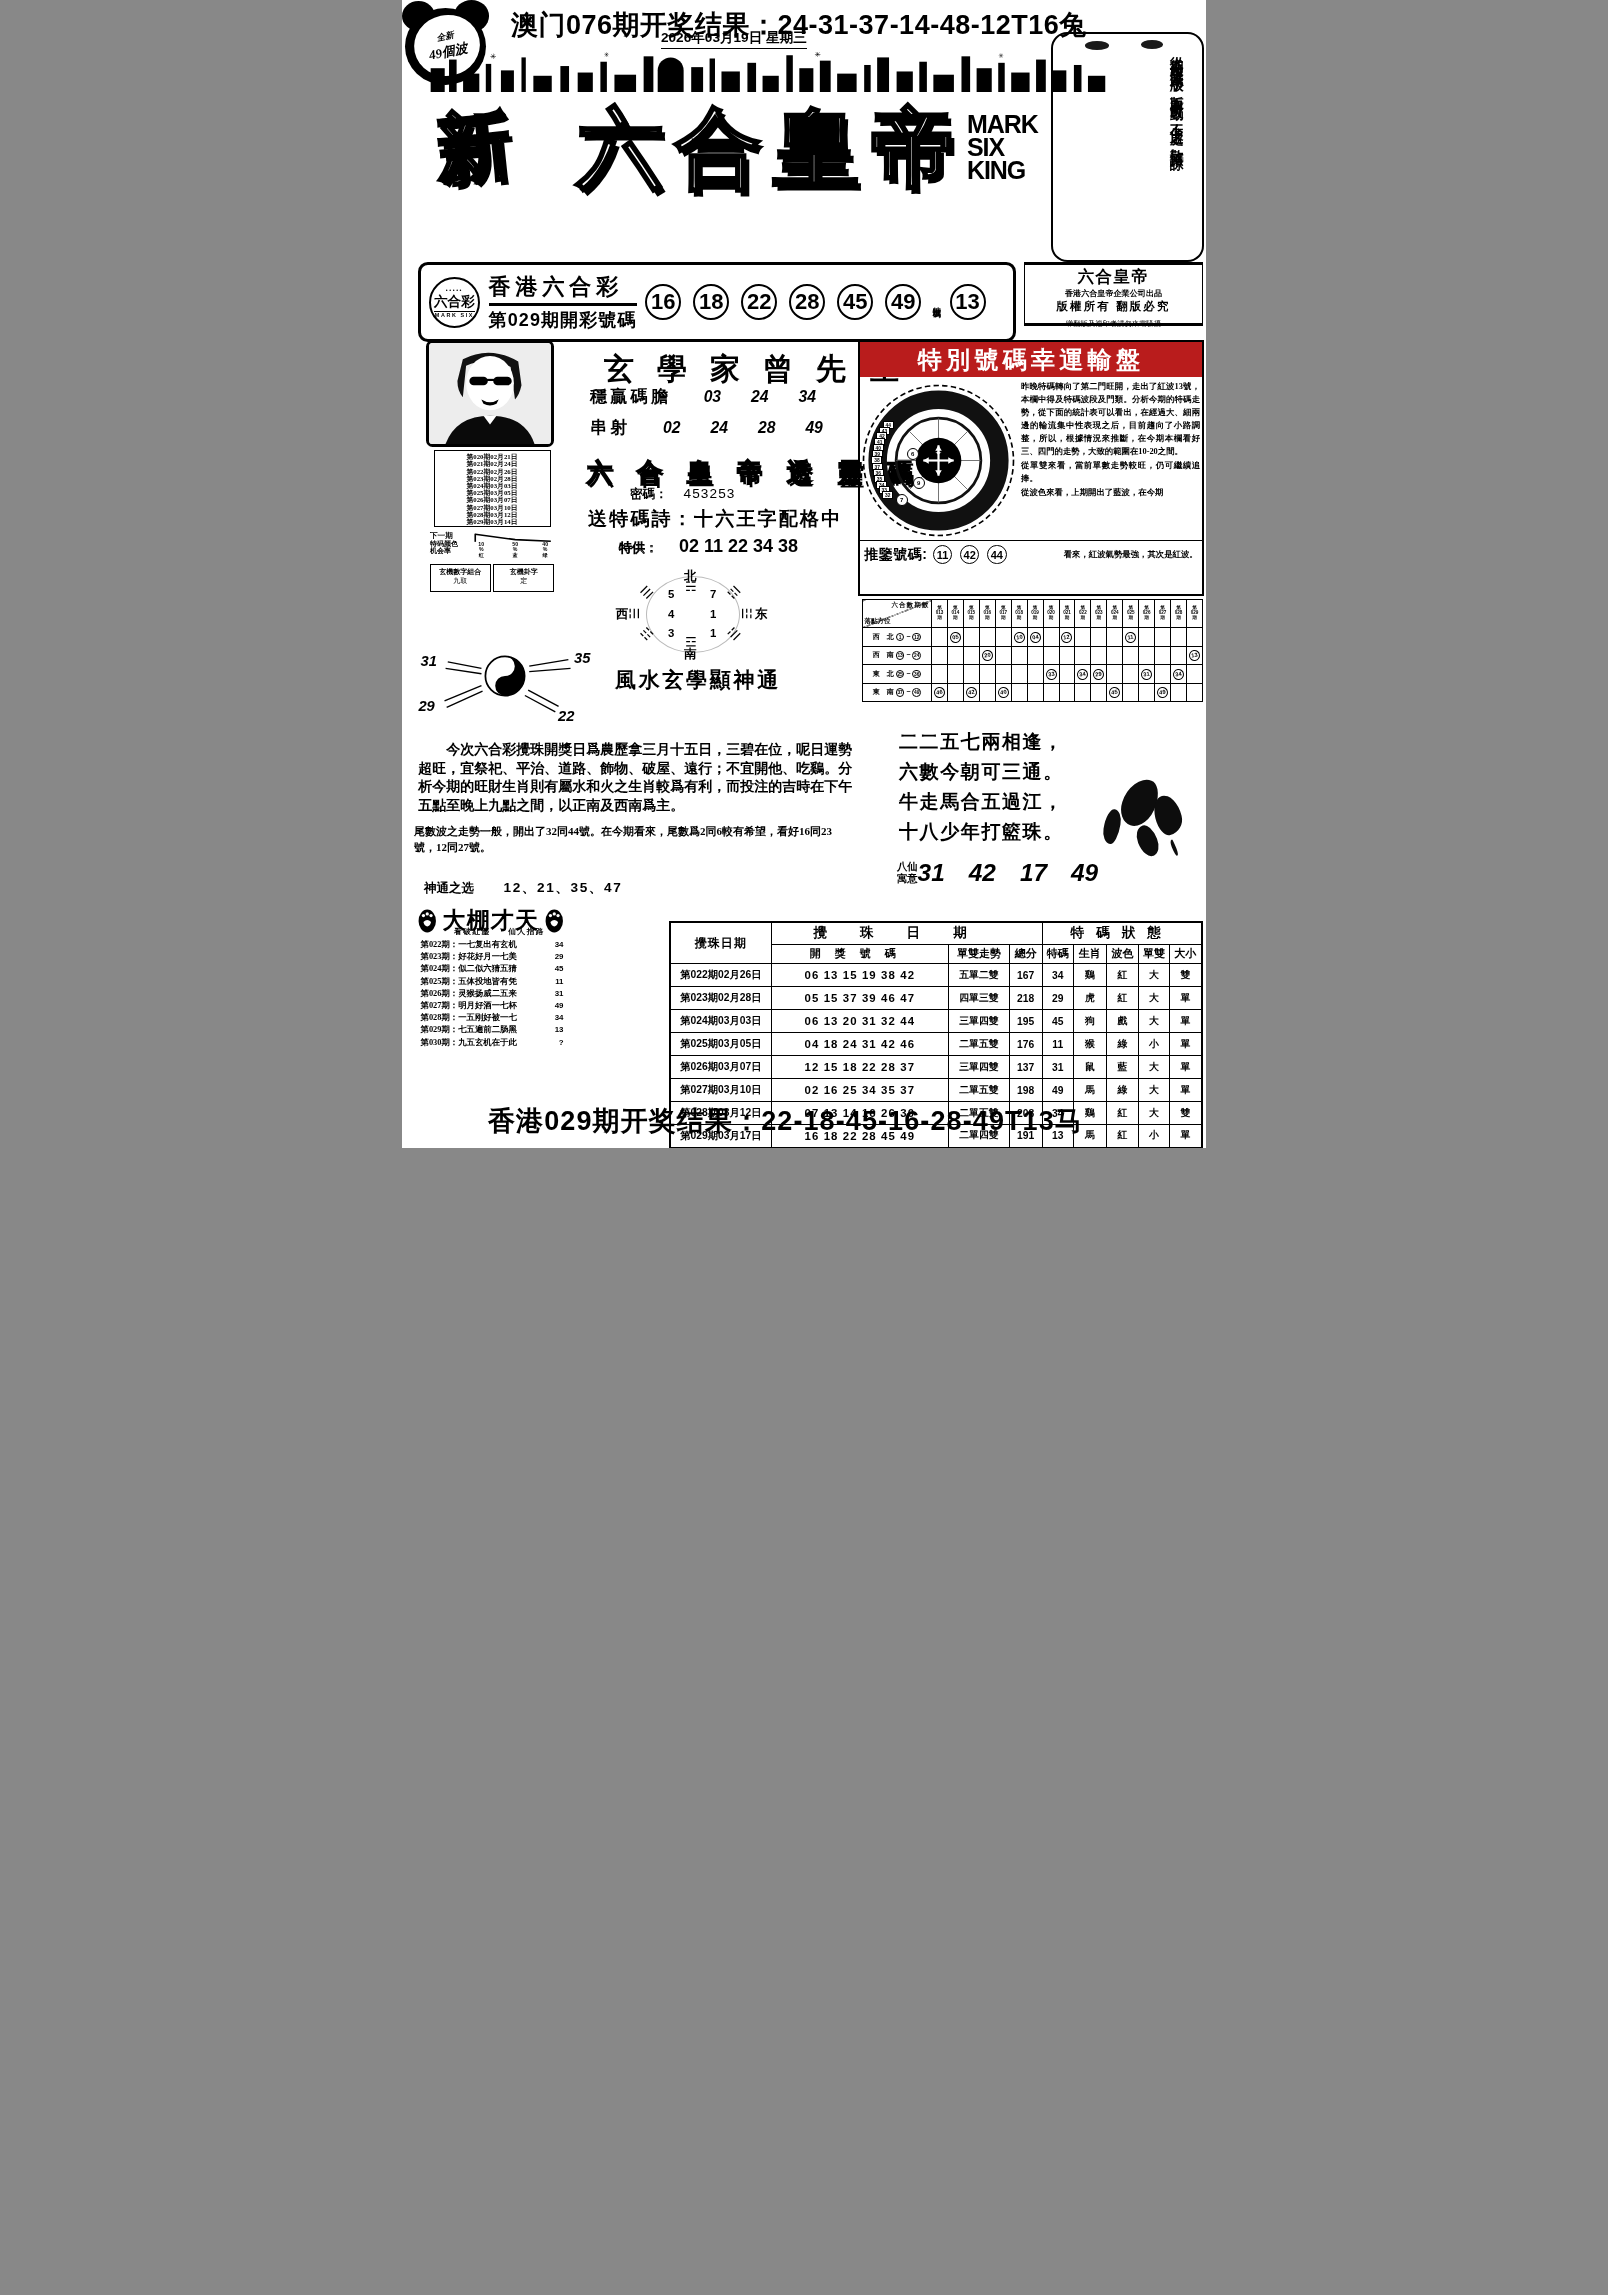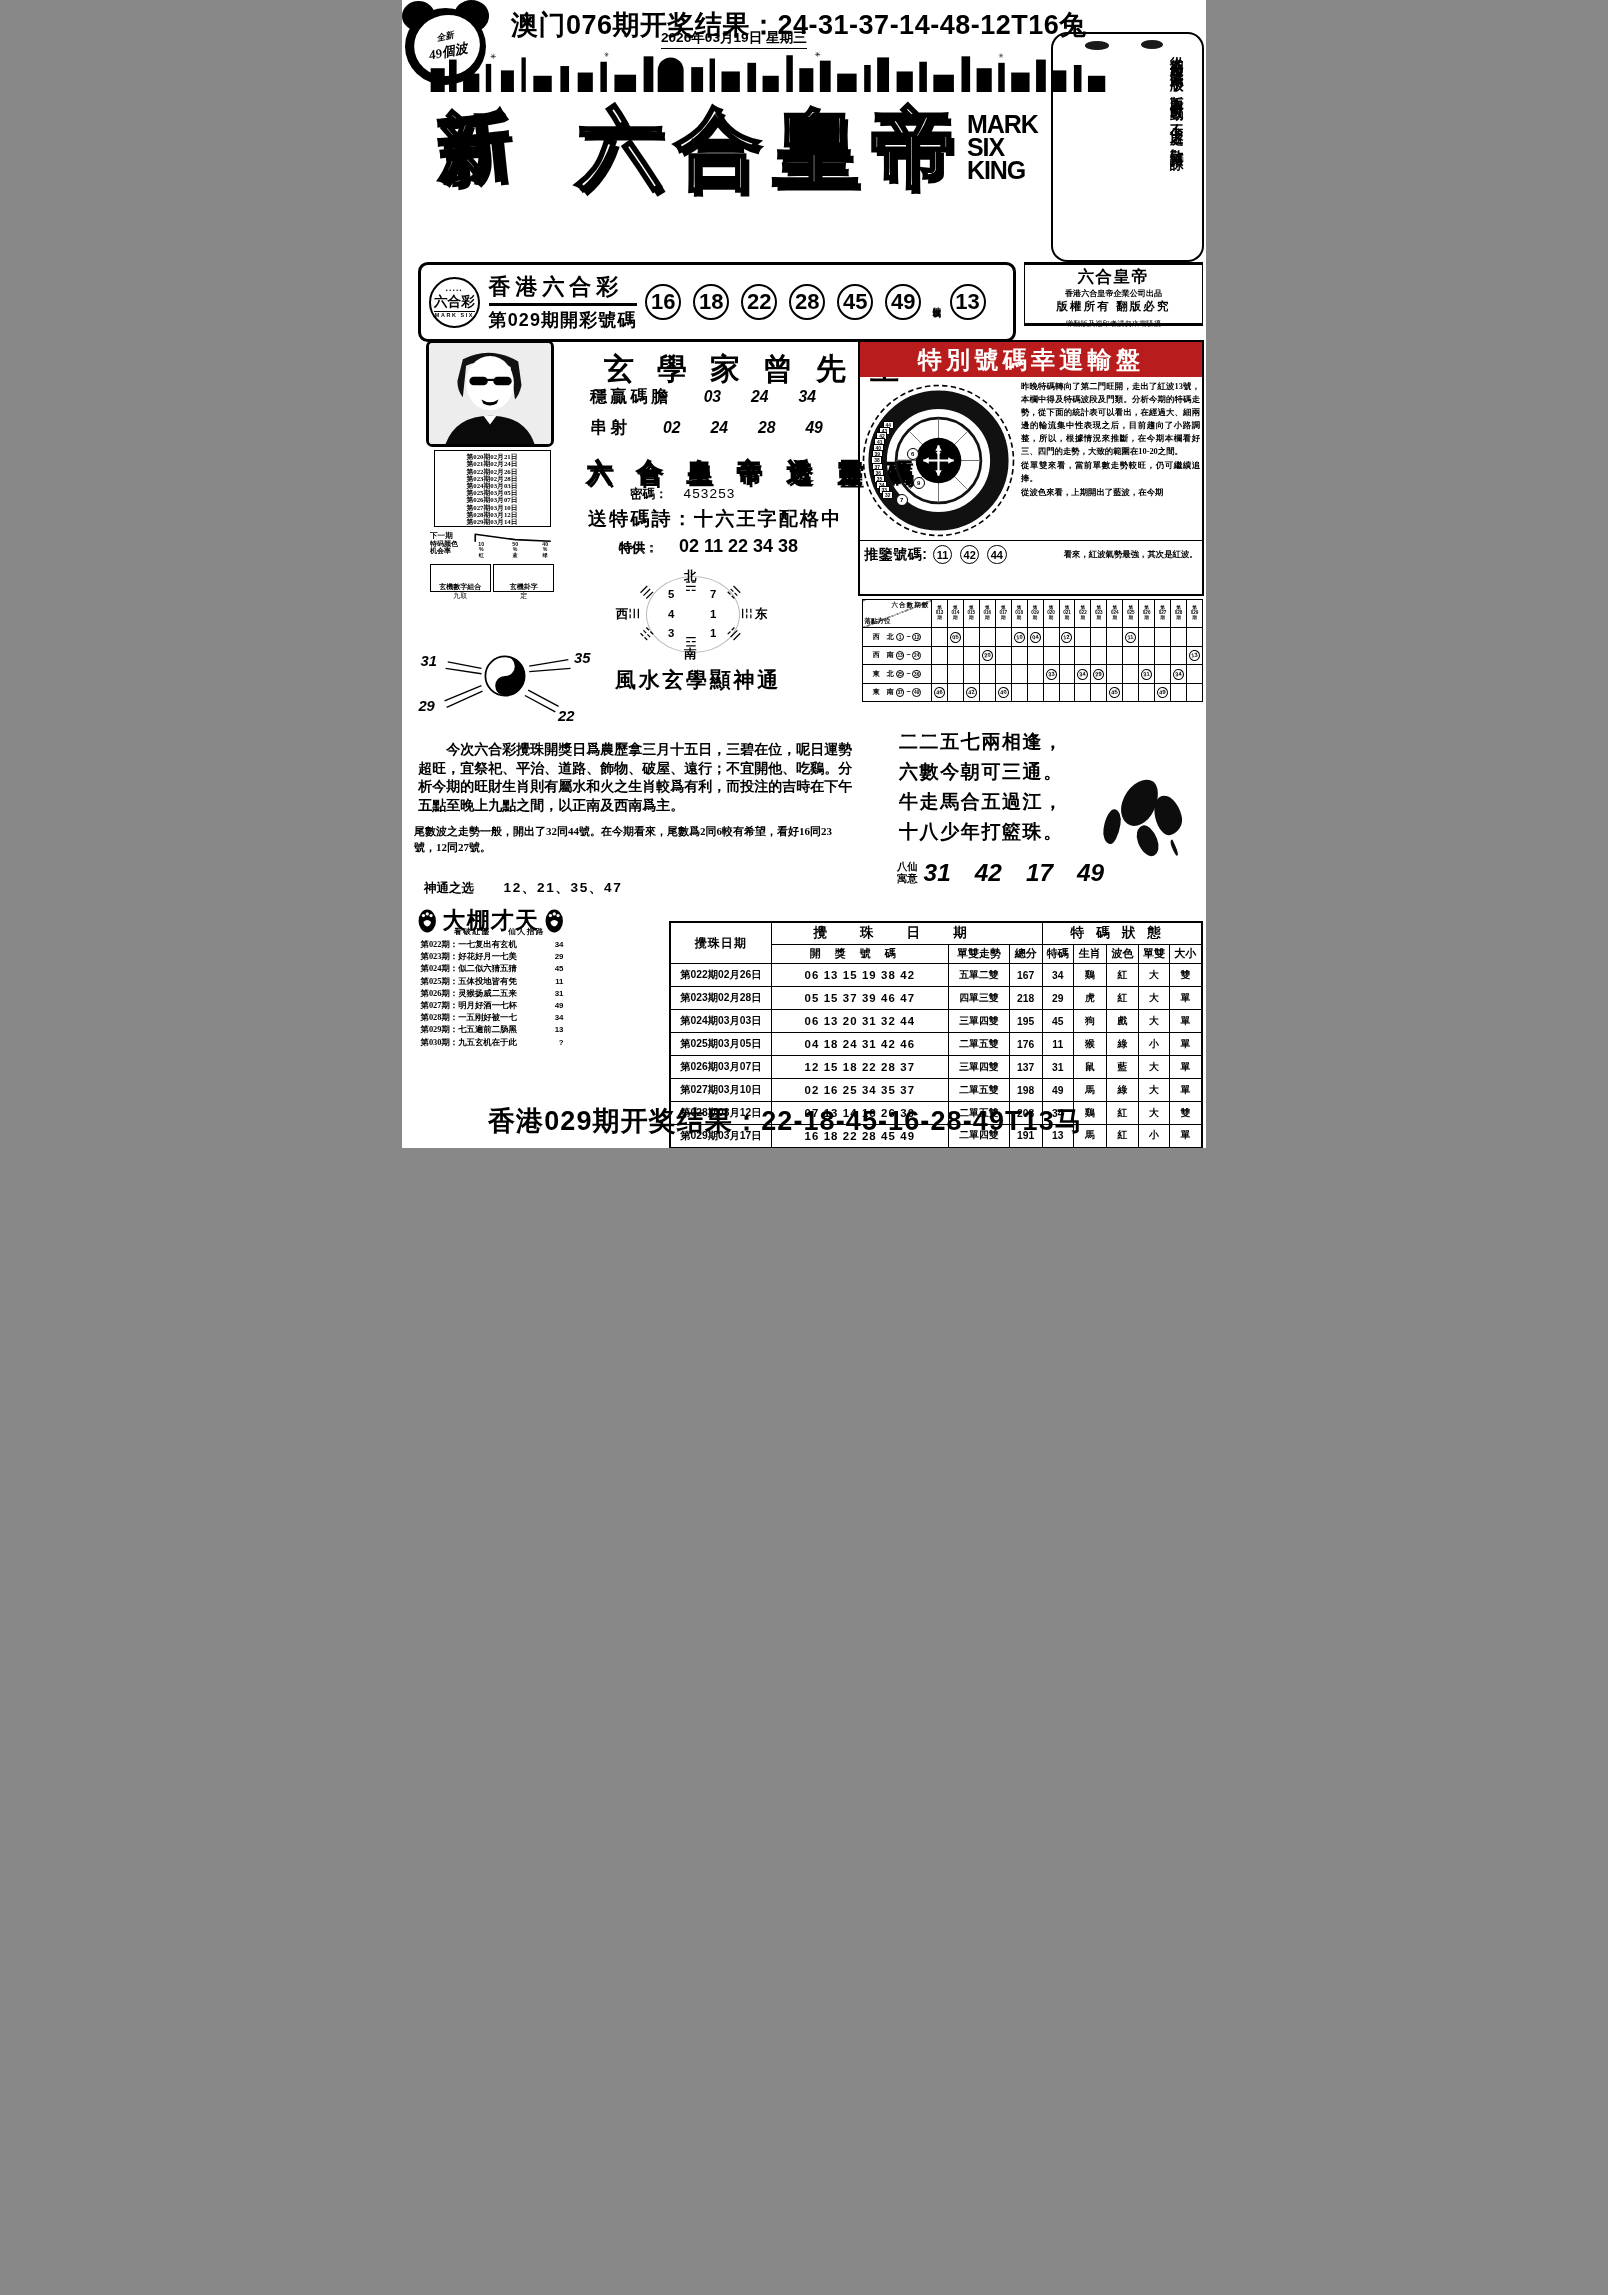--- a/index.html
+++ b/index.html
@@ -66,21 +66,21 @@
   
   .photo{left:24px;top:340px;width:128px;height:107px;border:3.3px solid #000;border-radius:6.5px;overflow:hidden;background:#f2f2f2}
   .datesbox{left:31.5px;top:450px;width:117px;height:77px;border:1.6px solid #000;padding:2.2px 0;text-align:center}
   .datesbox span{display:block;font-size:6.8px;line-height:7.2px;font-weight:bold;font-family:"Liberation Serif",serif}
   .chance{left:28px;top:532px;width:124px;height:28px;display:flex}
   .chance .lab{width:42px;font-weight:900;line-height:1.05;font-size:7.6px}
   .chance .lab div:nth-child(2),.chance .lab div:nth-child(3){font-size:7px}
   .chart{position:relative;flex:1}
   .ccol{position:absolute;top:9.8px;width:16.3px;text-align:center;font-size:5.2px;line-height:1.05;font-weight:bold}
   .mystery{left:28px;top:564px;width:124px;height:28px;display:flex;gap:2.7px}
-  .mystery .mb{flex:1;border:1.6px solid #000;text-align:center;padding-top:18px}
+  .mystery .mb{flex:1;border:1.6px solid #000;text-align:center;padding-top:3px}
   .mystery .mt{font-size:7px;font-weight:900;line-height:1.1}
   .mystery .mv{font-size:7px;font-family:"Liberation Serif",serif}
 
   
   .xtitle{left:202px;top:349px;font-size:30px;font-weight:900;letter-spacing:23px;white-space:nowrap}
   .mrow{white-space:nowrap}
   .mrow .lab{font-family:"Liberation Serif",serif;font-weight:bold;font-size:17px;letter-spacing:3.3px}
   .mrow .num{font-size:15.7px;font-weight:900;font-style:italic;margin-left:30px}
   .magic{left:185px;top:456px;font-size:25px;letter-spacing:25px;white-space:nowrap}
   .pass{left:228px;top:486px;font-size:12.5px;font-weight:900}
@@ -145,21 +145,21 @@
      font-family:"Liberation Serif",serif;text-align:justify}
   .ap1 .ind{display:inline-block;width:28px}
   .ap2{left:12px;top:823px;width:423px;font-size:11px;line-height:16.3px;font-weight:bold;
      font-family:"Liberation Serif",serif}
   .tips{left:22px;top:879px;font-size:12.5px;font-weight:900}
   .tips .n{font-size:13.6px;letter-spacing:1.6px;margin-left:26px}
 
   
   .poem{left:497px;top:727px;font-size:19px;font-weight:900;line-height:30px;letter-spacing:1.6px;white-space:nowrap}
   .baxian{left:495px;top:859px;display:flex;align-items:center}
-  .baxian .lab{font-size:10.3px;font-weight:bold;font-family:"Liberation Serif",serif;line-height:1.15;margin-right:6px}
+  .baxian .lab{font-size:10.3px;font-weight:bold;font-family:"Liberation Serif",serif;line-height:1.15;margin-right:0}
   .baxian .n{font-size:24.4px;font-weight:900;font-style:italic;margin-right:24px}
   .splash{left:688px;top:773px;width:109px;height:92px}
   .splash i{position:absolute;background:#0d0d0d;display:block}
   .splash .s1{left:33px;top:5.4px;width:33px;height:49px;border-radius:64% 36% 55% 45%/60% 45% 55% 40%;transform:rotate(18deg)}
   .splash .s2{left:65px;top:22px;width:26px;height:40px;border-radius:45% 55% 60% 40%/50% 60% 40% 50%;transform:rotate(-14deg)}
   .splash .s3{left:14px;top:36px;width:16.3px;height:35px;border-radius:50% 50% 45% 55%/60% 40% 60% 40%;transform:rotate(9deg)}
   .splash .s4{left:48px;top:52px;width:18.5px;height:31.5px;border-radius:55% 45% 50% 50%/45% 55% 45% 55%;transform:rotate(-22deg);
      box-shadow:22px 16.3px 0 -7.6px #0d0d0d,-14px 22px 0 -9.8px #0d0d0d,36px -4.3px 0 -11px #0d0d0d}
 
   

